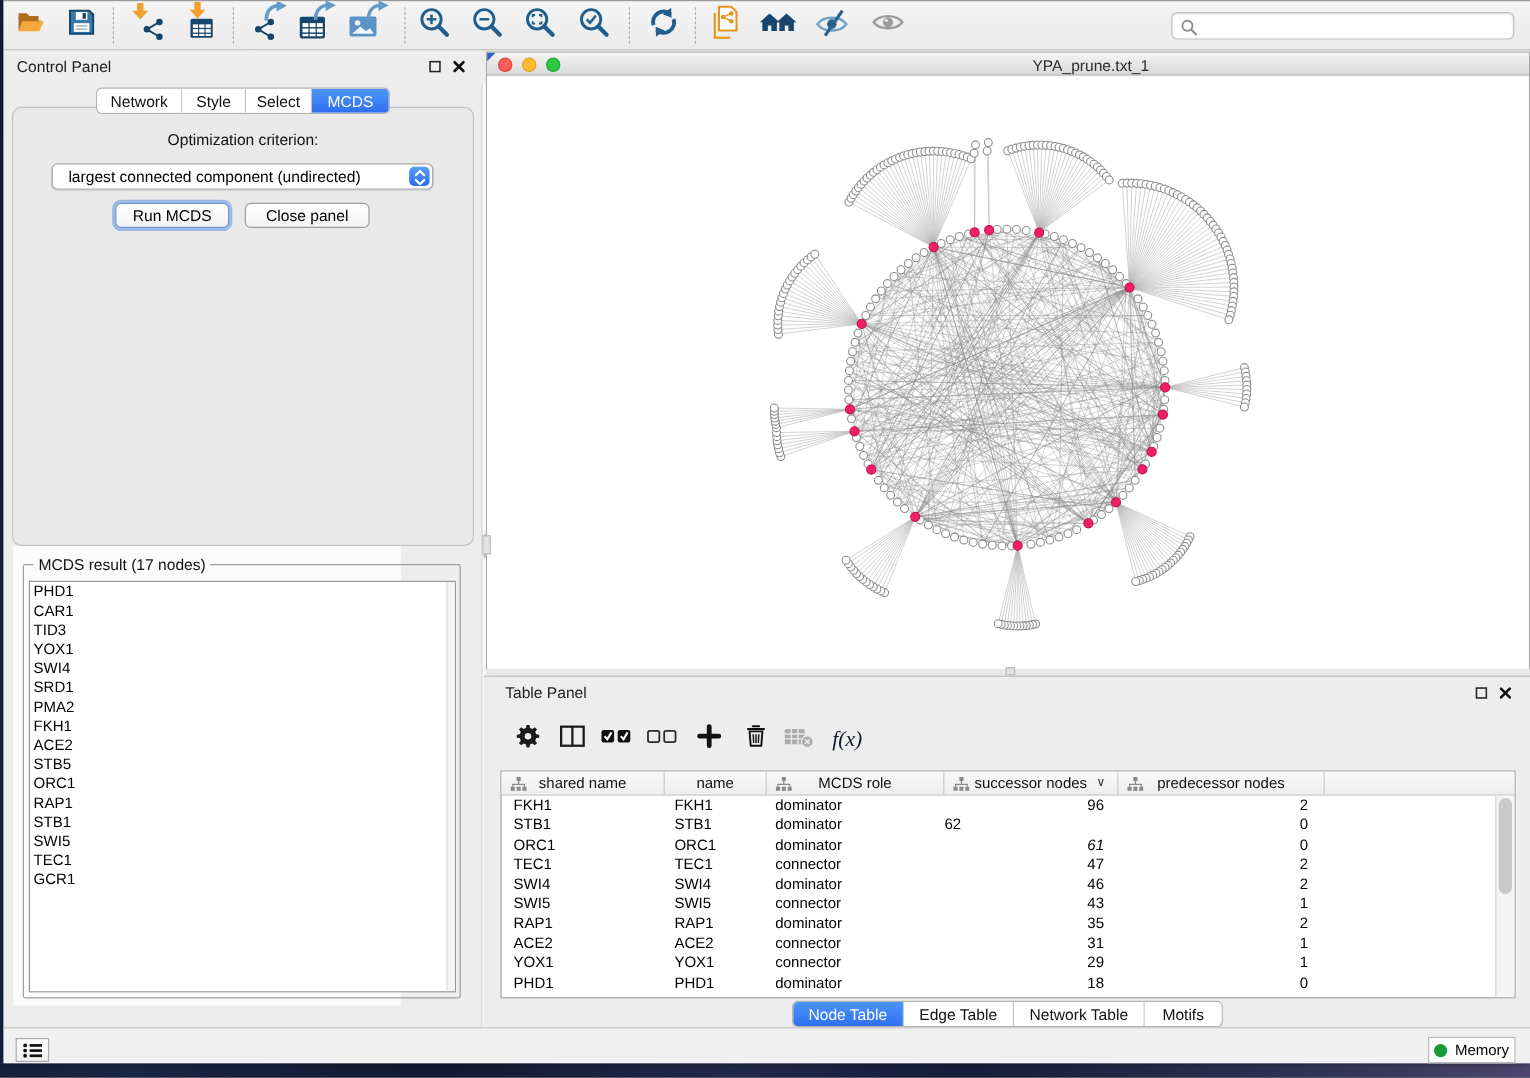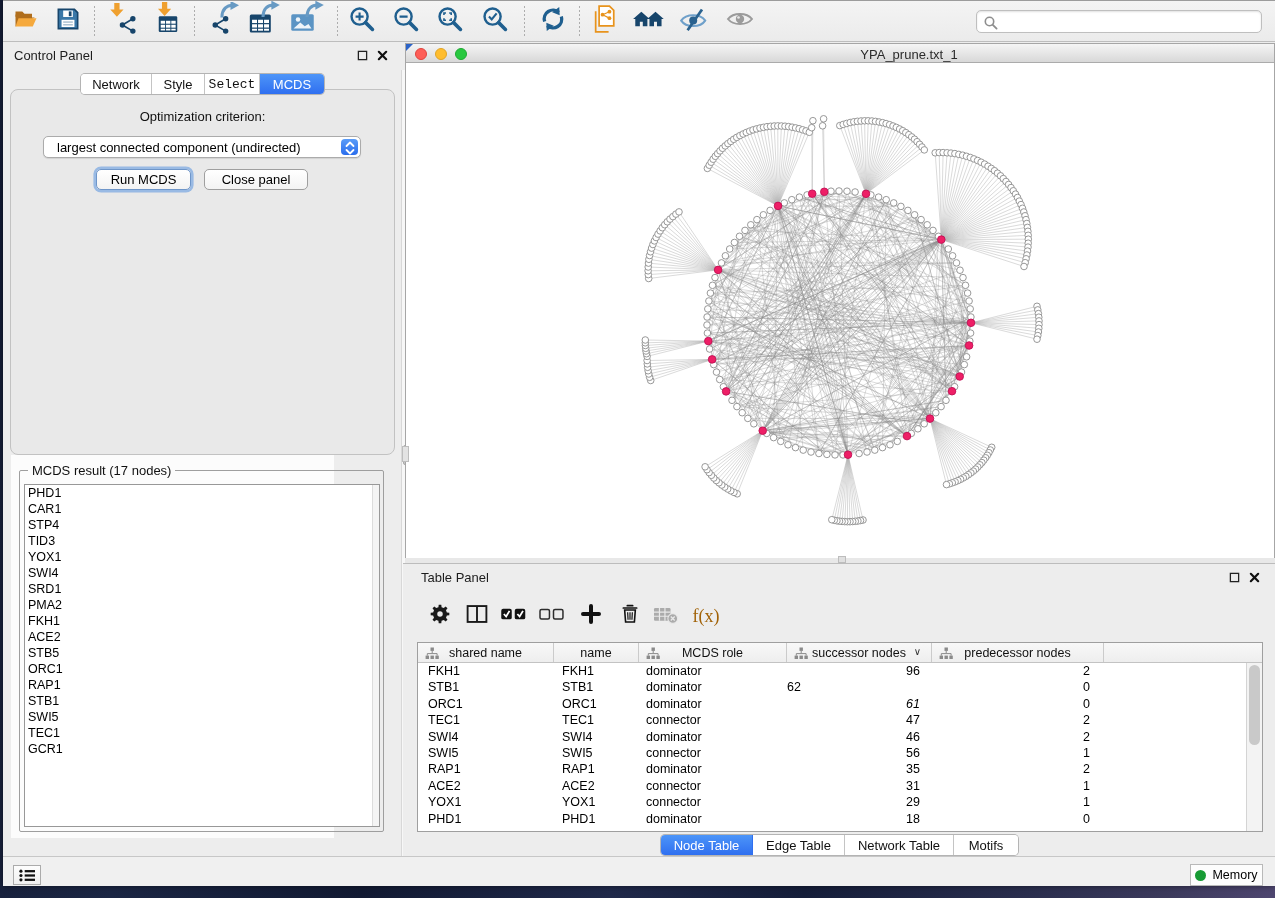--- a/index.html
+++ b/index.html
@@ -77,21 +77,21 @@
   #h-divider { position:absolute; left:402px; top:558px; width:870px; height:5px; background:#e8e8e8; }
   #h-divider-handle { position:absolute; left:433px; top:-2px; width:8px; height:7px; background:#e0e0e0; border:1px solid #bdbdbd; }
 
   
   #table-panel { position:absolute; left:400px; top:563px; width:872px; height:293px; background:#ededed;
     border-top:1px solid #bcbcbc; }
   #tp-title { position:absolute; left:18px; top:6px; font-size:13px; color:#1d1d1d; }
   #tp-btns { top:8px; right:15px; }
   #tp-toolbar { position:absolute; left:14px; top:28px; width:846px; height:48px; }
   .tp-icon { position:absolute; top:50%; transform:translate(-50%,-50%); }
-  #fx-icon { font-family:"Liberation Serif", serif; font-size:18px; color:#a16207; }
+  #fx-icon { font-family:"Liberation Serif", serif; font-style:italic; font-size:18px; color:#0f172a; }
   #table-frame { position:absolute; left:14px; top:78px; width:846px; height:190px; background:#fff; border:1px solid #9f9f9f; }
   #thead { position:absolute; left:0; top:0; width:100%; height:20px; background:linear-gradient(#f8f8f8,#eeeeee);
     border-bottom:1px solid #c3c3c3; display:flex; }
   .th { position:relative; height:100%; border-right:1px solid #cbcbcb; display:flex; align-items:center;
     justify-content:center; font-size:12.5px; color:#111; gap:5px; }
   .th .tree { position:absolute; left:7px; top:4px; }
   .th.no-border { border-right:none; }
   .sort-chev { position:absolute; right:10px; top:3px; font-size:10px; color:#333; }
   #tbody { position:absolute; left:0; top:20px; width:829px; height:168px; overflow:hidden; }
   .trow { display:flex; height:16.4px; }
@@ -374,42 +374,41 @@
           <use href="#ic-float"></use>
         </svg>
       <svg width="11" height="11">
           <use href="#ic-close"></use>
         </svg>
     </div>
     <div id="cp-content"></div>
     <div class="seg-group" id="cp-tabs">
         <div class="seg" style="width: 71px;">Network</div>
         <div class="seg" style="width: 53px;">Style</div>
-        <div class="seg" style="width: 55px; font-family: Liberation Mono, monospace;">Select</div>
+        <div class="seg" style="width: 55px;">Select</div>
         <div class="seg active" style="width: 64px;">MCDS</div>
       </div>
     <div id="combo">
       <span id="combo-text">largest connected component (undirected)</span>
       <span id="combo-step">
         <svg width="12" height="16">
             <use href="#ic-combo-chevrons"></use>
           </svg>
       </span>
     </div>
     <div id="opt-label">Optimization criterion:</div>
     <button class="pbtn" id="run-btn">Run MCDS</button>
     <button class="pbtn" id="close-btn">Close panel</button>
     <div id="results-panel">
       <div id="groupbox">
         <span id="groupbox-title">MCDS result (17 nodes)</span>
         <div id="mcds-list">
           <div id="mcds-items">
               <div class="list-item">PHD1</div>
               <div class="list-item">CAR1</div>
-              <div class="list-item">STP4</div>
               <div class="list-item">TID3</div>
               <div class="list-item">YOX1</div>
               <div class="list-item">SWI4</div>
               <div class="list-item">SRD1</div>
               <div class="list-item">PMA2</div>
               <div class="list-item">FKH1</div>
               <div class="list-item">ACE2</div>
               <div class="list-item">STB5</div>
               <div class="list-item">ORC1</div>
               <div class="list-item">RAP1</div>
@@ -854,21 +853,21 @@
             <div class="td" style="width: 136px; text-align: left; padding-left: 10px;">SWI4</div>
             <div class="td" style="width: 85px; text-align: left; padding-left: 8px;">SWI4</div>
             <div class="td" style="width: 148px; text-align: left; padding-left: 7px;">dominator</div>
             <div class="td" style="width: 145px; text-align: right; padding-right: 12px;">46</div>
             <div class="td" style="width: 172px; text-align: right; padding-right: 14px;">2</div>
           </div>
           <div class="trow">
             <div class="td" style="width: 136px; text-align: left; padding-left: 10px;">SWI5</div>
             <div class="td" style="width: 85px; text-align: left; padding-left: 8px;">SWI5</div>
             <div class="td" style="width: 148px; text-align: left; padding-left: 7px;">connector</div>
-            <div class="td" style="width: 145px; text-align: right; padding-right: 12px;">56</div>
+            <div class="td" style="width: 145px; text-align: right; padding-right: 12px;">43</div>
             <div class="td" style="width: 172px; text-align: right; padding-right: 14px;">1</div>
           </div>
           <div class="trow">
             <div class="td" style="width: 136px; text-align: left; padding-left: 10px;">RAP1</div>
             <div class="td" style="width: 85px; text-align: left; padding-left: 8px;">RAP1</div>
             <div class="td" style="width: 148px; text-align: left; padding-left: 7px;">dominator</div>
             <div class="td" style="width: 145px; text-align: right; padding-right: 12px;">35</div>
             <div class="td" style="width: 172px; text-align: right; padding-right: 14px;">2</div>
           </div>
           <div class="trow">

